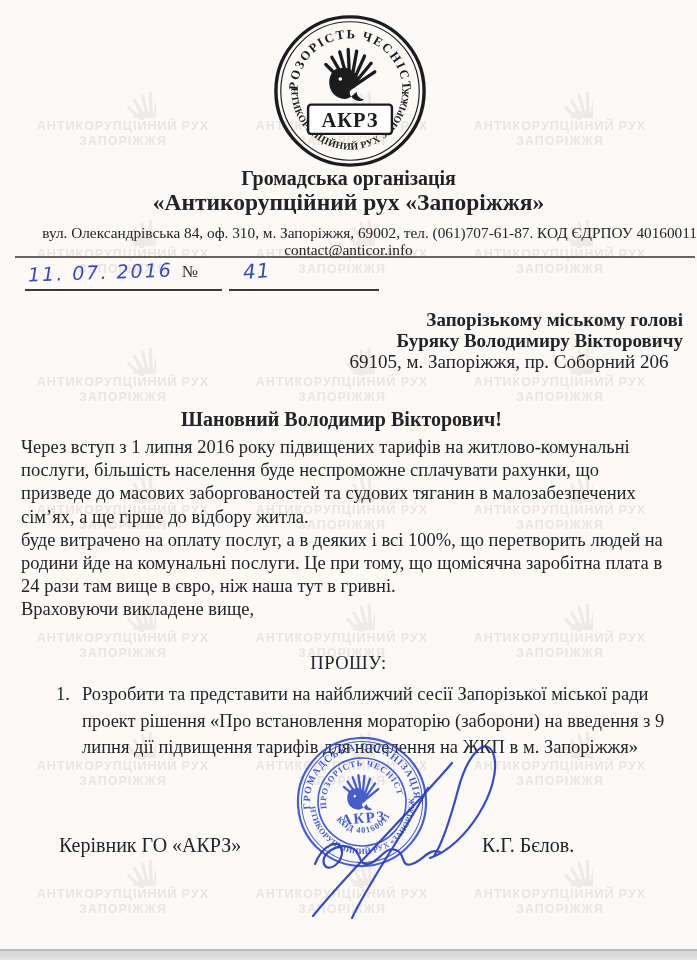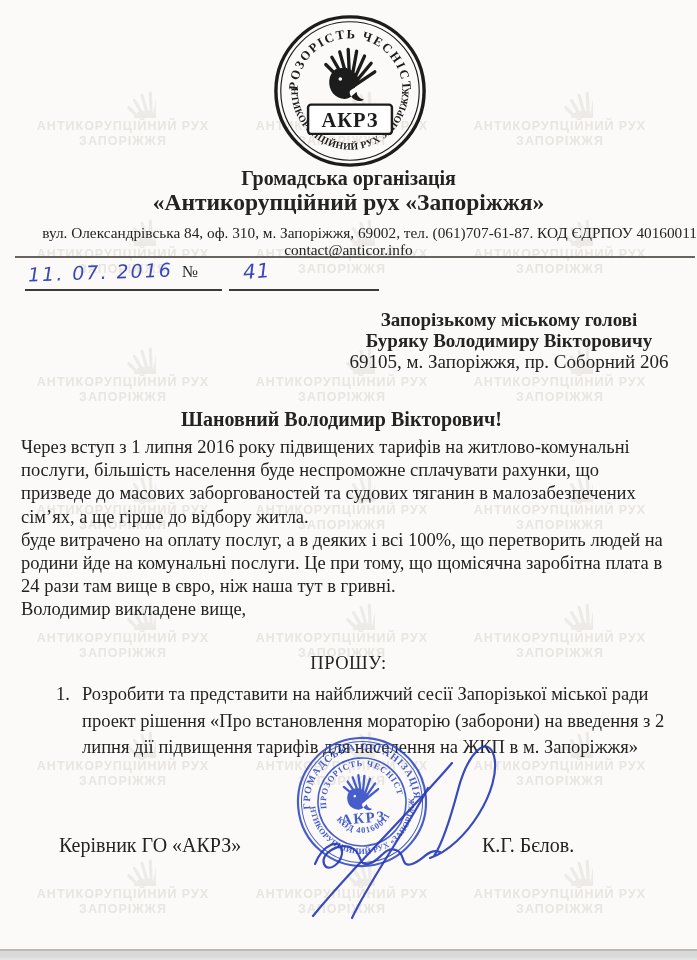--- a/index.html
+++ b/index.html
@@ -26,21 +26,21 @@
   
   .hand{color:#3848b8;font-style:italic;font-family:"DejaVu Sans",sans-serif;}
   .ref-date{left:28px;top:261px;font-size:19px;letter-spacing:2px;transform:rotate(-2deg);}
   .ref-no{left:182px;top:262px;font-size:17px;color:#2b2b2b;}
   .ref-num{left:243px;top:259px;font-size:20px;letter-spacing:1px;transform:rotate(-4deg);}
   .uline{height:2px;background:#3c3a38;top:289px;}
   .u1{left:25px;width:197px;}
   .u2{left:229px;width:150px;}
   
   .recipient{left:335px;top:309px;width:348px;text-align:center;font-size:19px;line-height:21px;}
-  .recipient .b{font-weight:bold;}
+  .recipient .b{font-weight:bold;text-align:right;}
   .salutation{left:181px;top:408px;font-size:20px;font-weight:bold;}
   
   .body-text{left:21px;top:436px;font-size:18.5px;line-height:23.2px;white-space:nowrap;}
   .req-head{top:653px;font-size:18.5px;letter-spacing:.5px;}
   .req-list{left:56px;top:681px;display:flex;font-size:18.5px;line-height:26.5px;}
   .req-list .num{width:26px;}
   
   .signer-title{left:59px;top:834px;font-size:20px;}
   .signer-name{left:482px;top:834px;font-size:20px;}
   
@@ -257,29 +257,29 @@
   <div class="abs salutation">Шановний Володимир Вікторович!</div>
 
   <div class="abs body-text">
     <div>Через вступ з 1 липня 2016 року підвищених тарифів на житлово-комунальні</div>
     <div>послуги, більшість населення буде неспроможне сплачувати рахунки, що</div>
     <div>призведе до масових заборгованостей та судових тяганин в малозабезпечених</div>
     <div>сім’ях, а ще гірше до відбору житла.</div>
     <div>буде витрачено на оплату послуг, а в деяких і всі 100%, що перетворить людей на</div>
     <div>родини йде на комунальні послуги. Це при тому, що щомісячна заробітна плата в</div>
     <div>24 рази там вище в євро, ніж наша тут в гривні.</div>
-    <div>Володимир викладене вище,</div>
+    <div>Враховуючи викладене вище,</div>
   </div>
 
   <div class="abs ctr req-head">ПРОШУ:</div>
   <div class="abs req-list">
     <div class="num">1.</div>
     <div>
       <div>Розробити та представити на найближчий сесії Запорізької міської ради</div>
-      <div>проект рішення «Про встановлення мораторію (заборони) на введення з 2</div>
+      <div>проект рішення «Про встановлення мораторію (заборони) на введення з 9</div>
       <div>липня дії підвищення тарифів для населення на ЖКП в м. Запоріжжя»</div>
     </div>
   </div>
 
   <div class="abs signer-title">Керівник ГО «АКРЗ»</div>
   <div class="abs signer-name">К.Г. Бєлов.</div>
 
   <svg id="stamp" class="abs" width="140" height="140" viewBox="-70 -70 140 140">
     <defs>
       <path id="sp1" d="M -52 0 A 52 52 0 0 1 52 0"></path>

